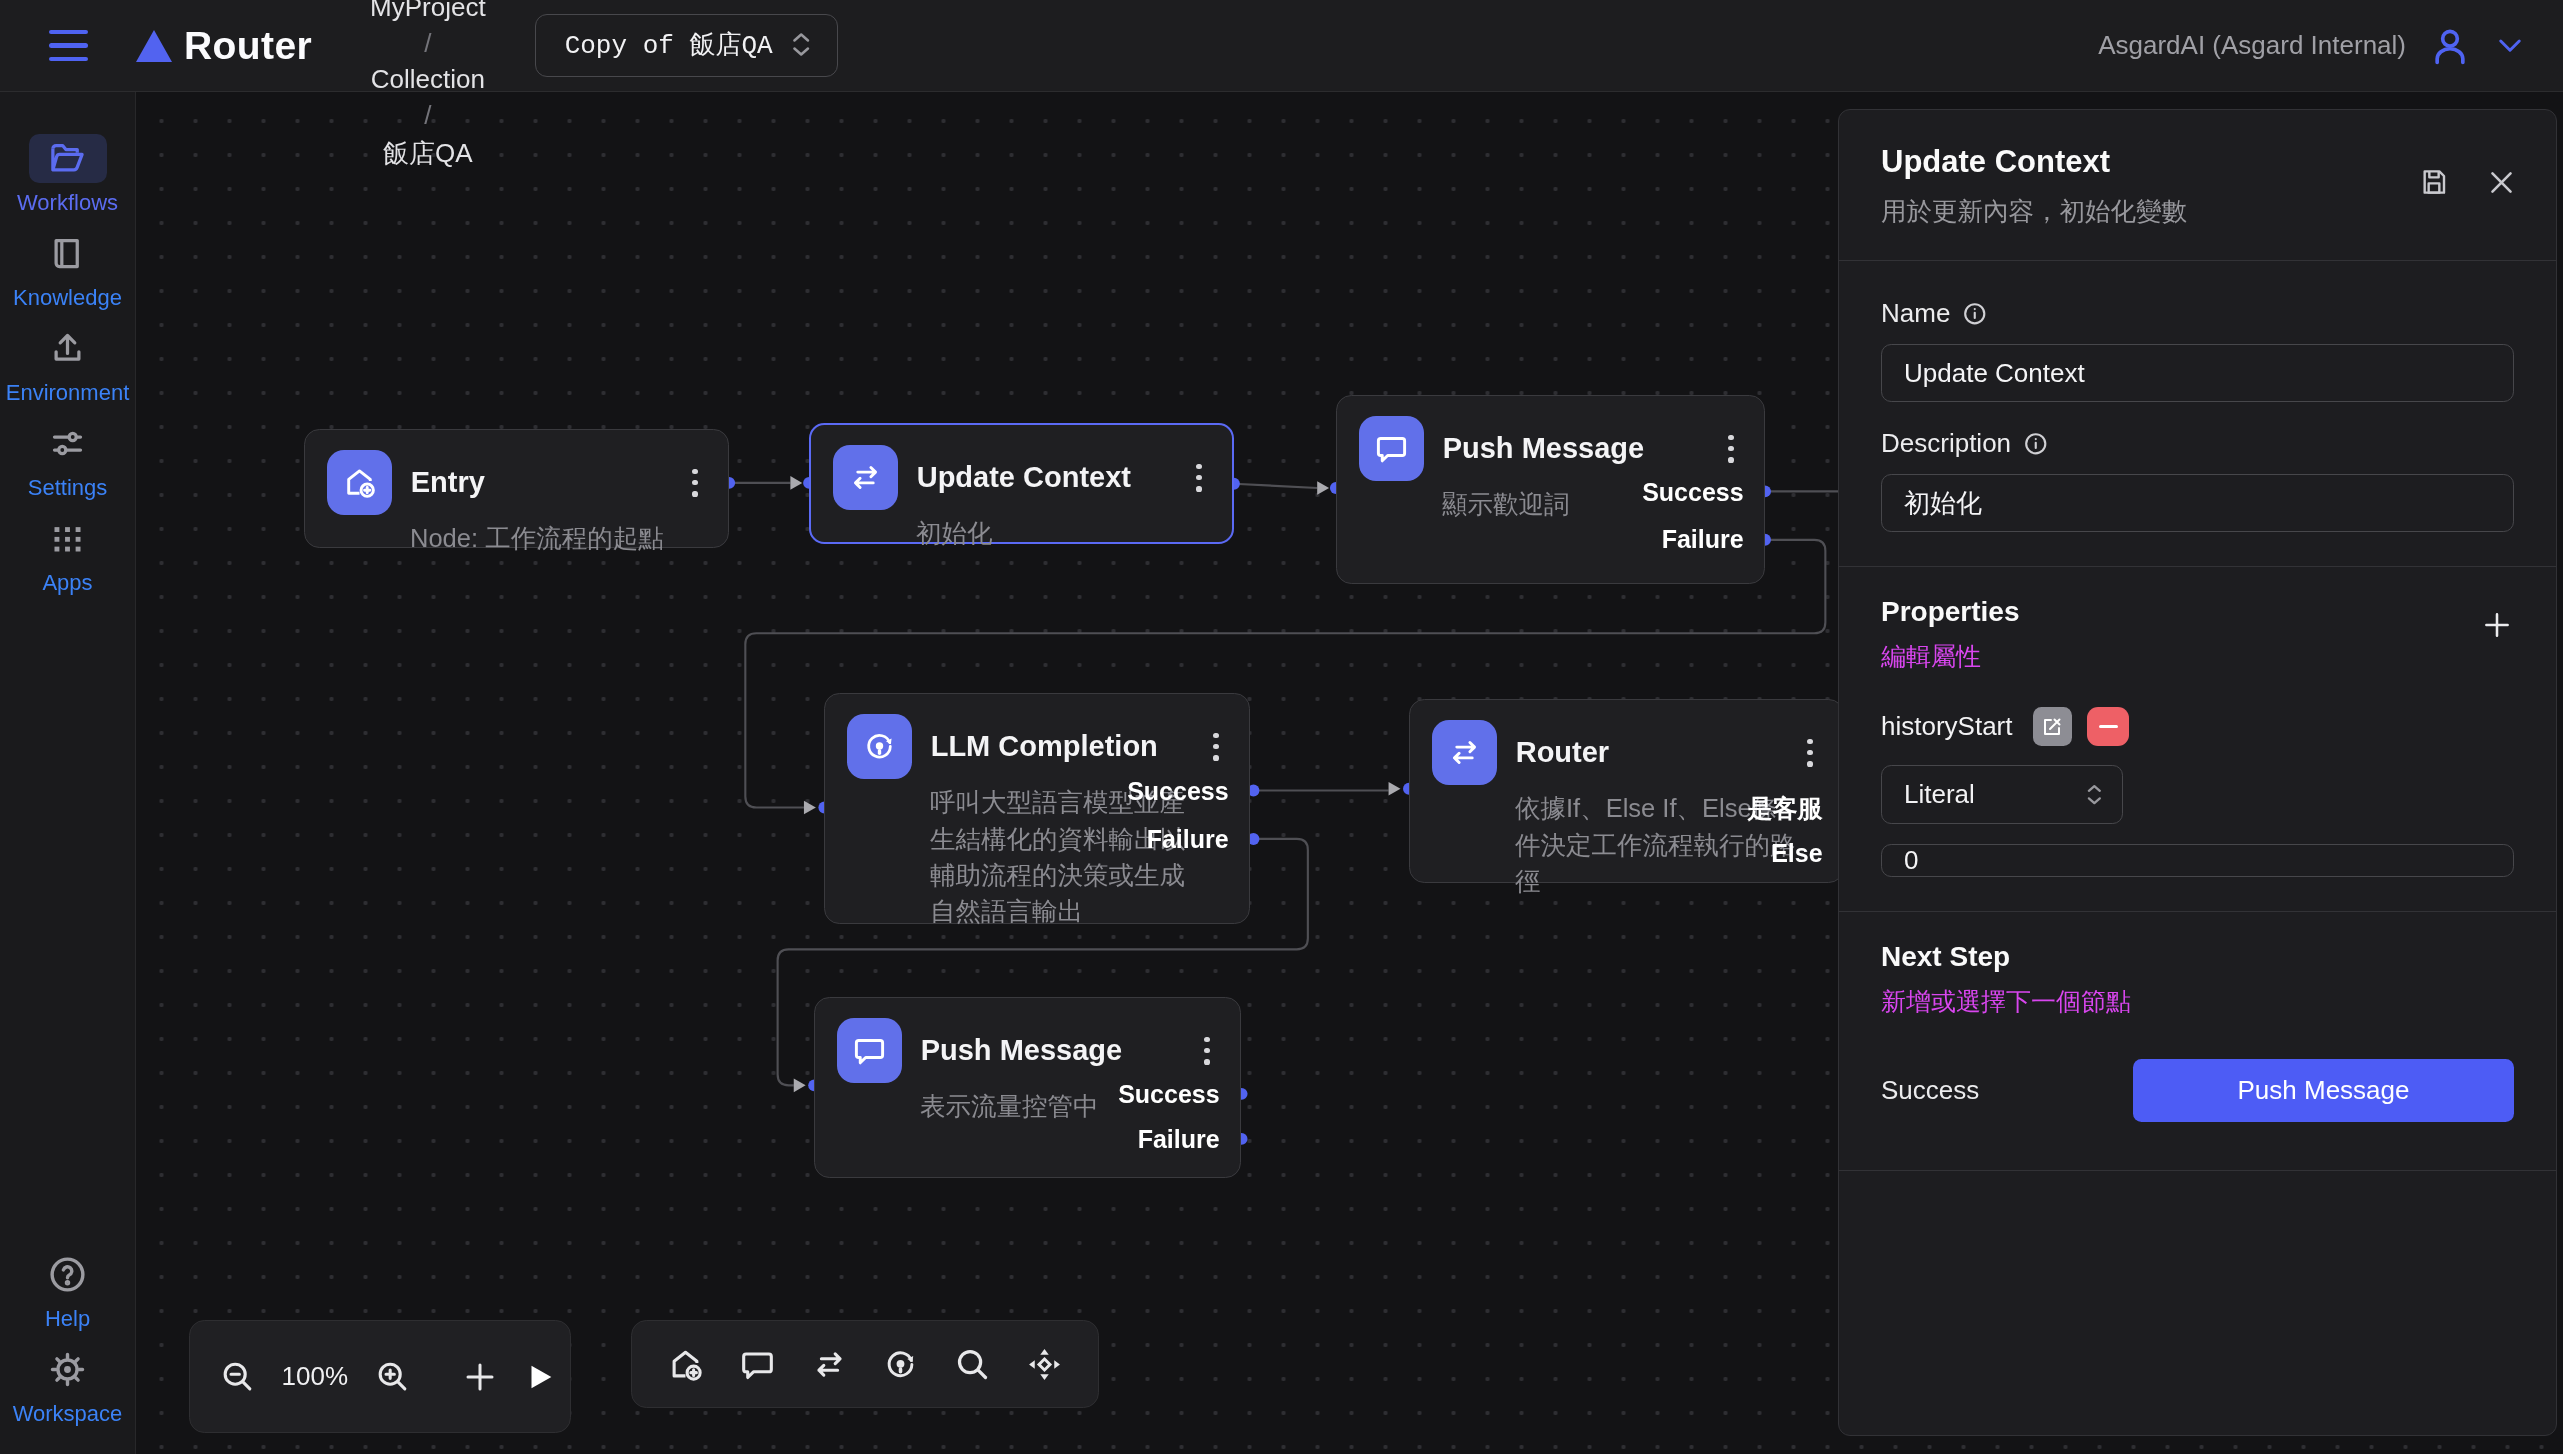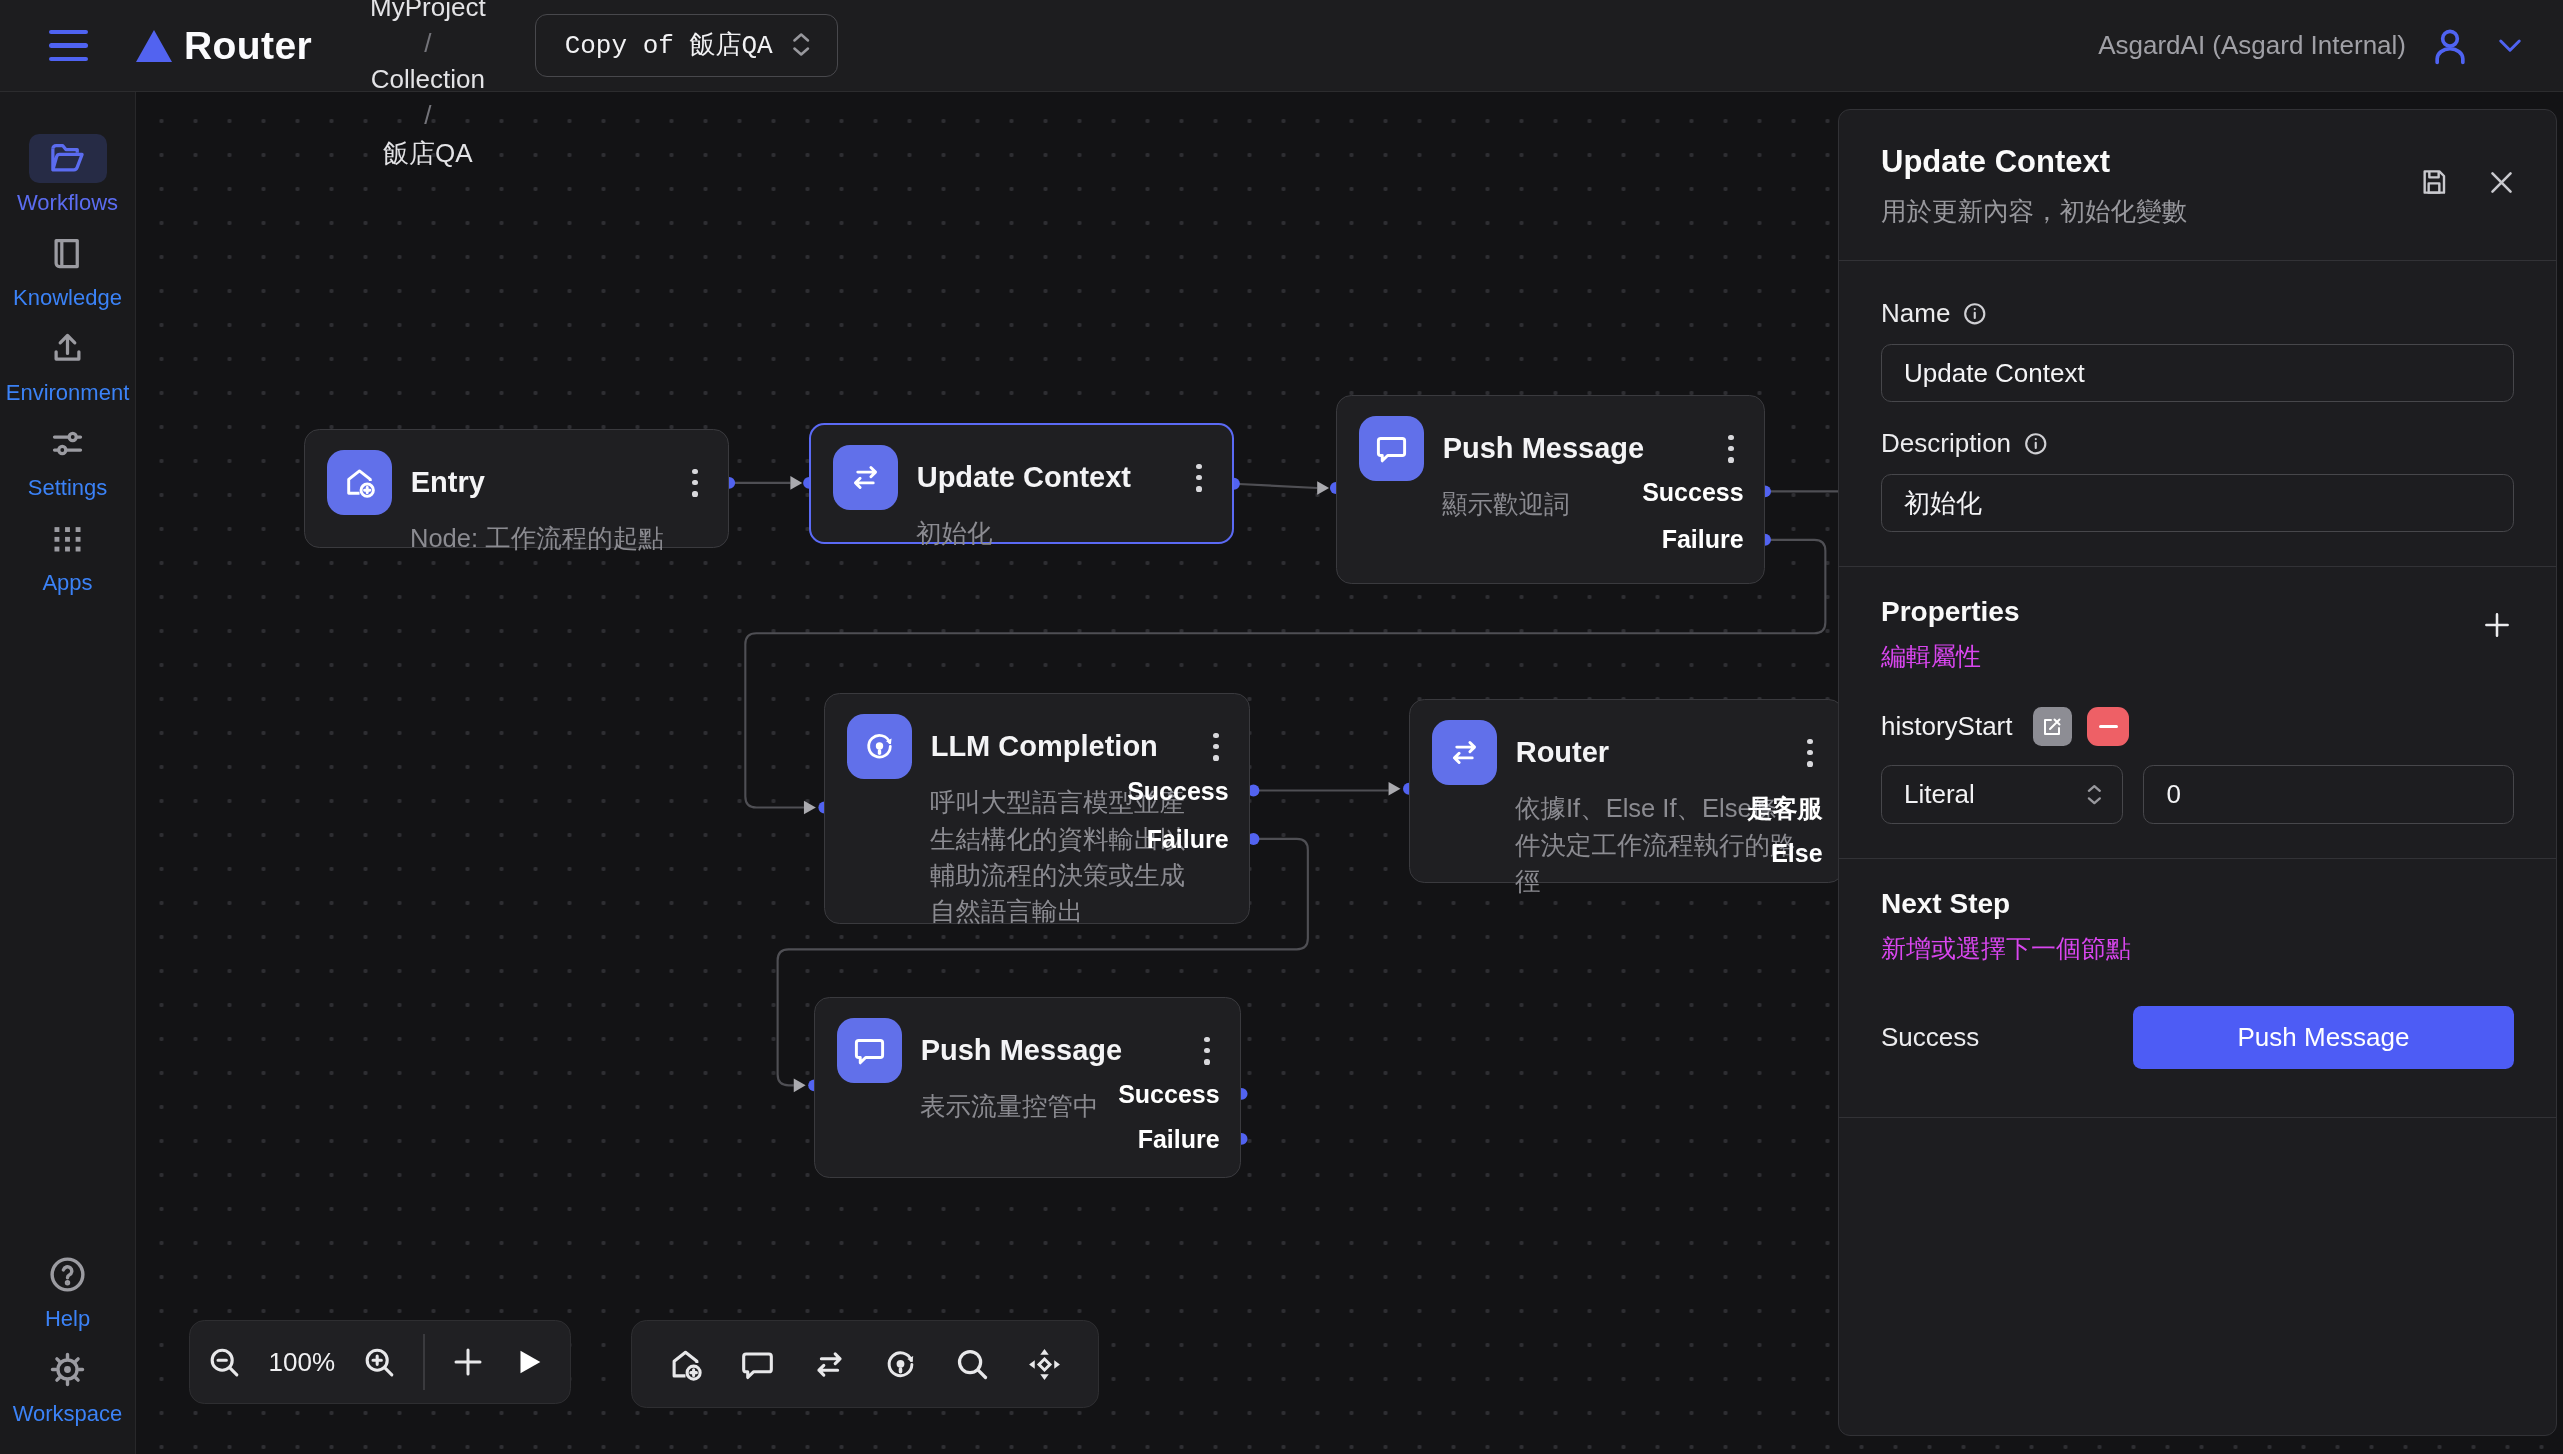--- a/index.html
+++ b/index.html
@@ -49,21 +49,21 @@
                display:flex; align-items:center; justify-content:center; }
   .node-title { font-size:29px; font-weight:600; color:#f4f4f6; flex:1; white-space:nowrap; }
   .kebab { display:flex; flex-direction:column; gap:6px; padding:5.1px 8.5px; cursor:pointer; }
   .kebab i { width:5.1px; height:5.1px; border-radius:50%; background:#d8d8dc; }
   .node-desc { margin:5.1px 0 0 83px; font-size:25.5px; color:#8b8b91; line-height:1.42; }
   .port-label { position:absolute; right:20.4px; font-size:25px; font-weight:700; color:#fff; white-space:nowrap; }
 
   
   .tool { position:absolute; background:#202023; border:0.8px solid #2e2e31; border-radius:15.3px;
           display:flex; align-items:center; z-index:5; }
-  .tool1 { left:53px; top:1228px; width:382px; height:84px; padding:0 16px; gap:25.5px; }
+  .tool1 { left:53px; top:1228px; width:382px; height:113px; padding:0 29px; gap:25.5px; }
   .tool2 { left:495px; top:1228px; width:468px; height:88px; padding:0 34px; justify-content:space-between; }
   .zoom-level { font-size:26px; color:#f0f0f2; }
   .tool-div { width:1.7px; height:56px; background:#3a3a3e; }
   .tbtn { display:flex; align-items:center; justify-content:center; cursor:pointer; }
 
   
   .panel { position:absolute; left:1838px; top:109px; width:719px; height:1327px;
            background:#1d1d20; border:0.8px solid #323236; border-radius:12px; z-index:25; }
   .panel-head { padding:34px 39px 31px 42px; border-bottom:0.8px solid #323236;
                 display:flex; align-items:flex-start; }
@@ -77,21 +77,21 @@
   .divider { height:0.8px; background:#323236; margin:34px -42px 0; }
   .sec-head { display:flex; align-items:flex-start; margin-top:29px; }
   .sec-title { font-size:28px; font-weight:600; color:#fafafa; }
   .sec-sub { margin-top:12px; font-size:25px; color:#d946ef; }
   .prop-row { display:flex; align-items:center; gap:15.3px; margin-top:34px; }
   .prop-key { font-size:26px; color:#f2f2f4; margin-right:5.1px; }
   .sq-btn { width:39px; height:39px; border-radius:8.5px; display:flex; align-items:center; justify-content:center; cursor:pointer; }
   .edit-btn { background:#8d8d94; }
   .del-btn { background:#ee6066; width:42px; border-radius:11px; }
   .del-btn span { display:block; width:18.7px; height:3.4px; background:#fff; border-radius:1.7px; }
-  .prop-inputs { display:flex; gap:20.4px; margin-top:18.7px; }
+  .prop-inputs { display:flex; gap:20.4px; margin-top:18.7px;flex-direction:column; }
   .pselect { width:242px; height:59px; border:1.3px solid #47474b; border-radius:10.2px;
              display:flex; align-items:center; padding:0 18.7px 0 22px; cursor:pointer; }
   .pselect .val { font-size:26px; color:#f2f2f4; flex:1; }
   .pvalue { flex:1; }
   .nextstep-row { display:flex; align-items:center; margin-top:41px; }
   .ns-port { font-size:26px; color:#ececee; }
   .ns-btn { margin-left:auto; width:381px; height:63px; background:#4d5cf5; border:none; border-radius:8.5px;
             color:#fff; font-size:26px; font-family:"Liberation Sans", sans-serif; cursor:pointer; }
   svg { display:block; }
 </style>

